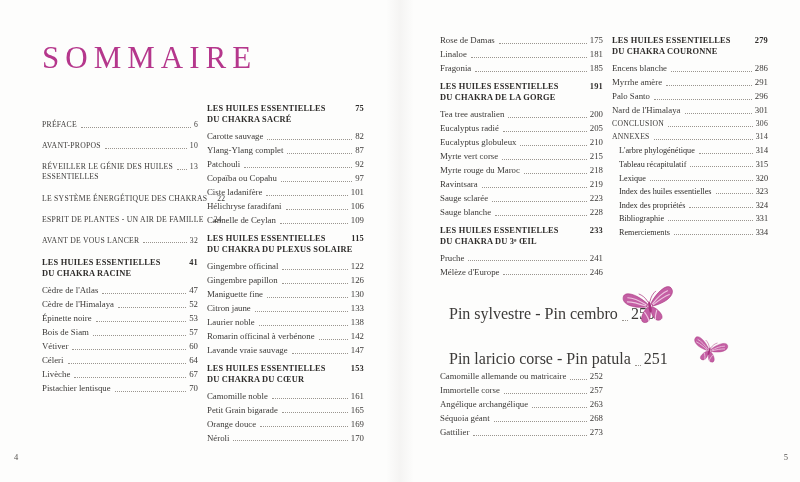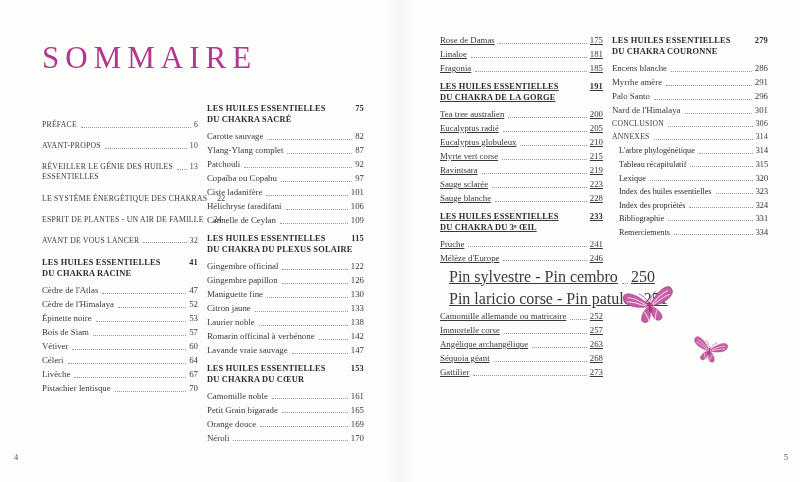--- a/index.html
+++ b/index.html
@@ -27,37 +27,37 @@
     pointer-events:none;
   }
   .page-title{
     position:absolute;left:42px;top:40px;
     font-size:31px;letter-spacing:6px;color:var(--accent);
     font-weight:500;
   }
   .col{position:absolute;display:block;}
   .col1{left:42px;top:121px;width:156px;}
   .col2{left:207px;top:104px;width:157px;}
-  .col3{left:440px;top:36px;width:163px;text-decoration:underline;}
+  .col3{left:440px;top:36px;width:163px;}
   .col4{left:612px;top:36px;width:156px;}
 
   .item{margin-bottom:4.2px;}
   .row{display:flex;align-items:flex-end;}
   .lbl{white-space:nowrap;line-height:1.12;}
   .pg{white-space:nowrap;line-height:1.12;}
   .dots{
     flex:1 1 auto;min-width:6px;
     border-bottom:1px dotted var(--dots);
     margin:0 3px 2px 4px;height:1px;
   }
   .nodots{border-bottom:none;min-width:3px;}
   .line2{line-height:1.12;margin-top:1.5px;}
 
   .entry{font-size:8.8px;}
-  .sub .lbl{padding-left:9px;}
+  .sub .lbl{padding-left:9px;margin-top:23px;}
   .front{font-size:7.7px;letter-spacing:.25px;margin-bottom:12.5px;}
   .front .line2{letter-spacing:.25px;}
   .caps{font-size:7.7px;letter-spacing:.25px;margin-bottom:4.6px;}
   .section{
     font-weight:700;color:var(--ink_bold);
     font-size:8.4px;letter-spacing:.2px;
     margin-top:8px;margin-bottom:7.5px;
   }
   .section:first-child{margin-top:0;}
   .section .line2{font-weight:700;}
@@ -394,20 +394,27 @@
       </div>
       <div class="item entry">
         <div class="row">
           <span class="lbl">Myrte vert corse</span>
           <span class="dots"></span>
           <span class="pg">215</span>
         </div>
       </div>
       <div class="item entry">
         <div class="row">
+          <span class="lbl">Myrte rouge du Maroc</span>
+          <span class="dots"></span>
+          <span class="pg">218</span>
+        </div>
+      </div>
+      <div class="item entry">
+        <div class="row">
           <span class="lbl">Ravintsara</span>
           <span class="dots"></span>
           <span class="pg">219</span>
         </div>
       </div>
       <div class="item entry">
         <div class="row">
           <span class="lbl">Sauge sclarée</span>
           <span class="dots"></span>
           <span class="pg">223</span>

